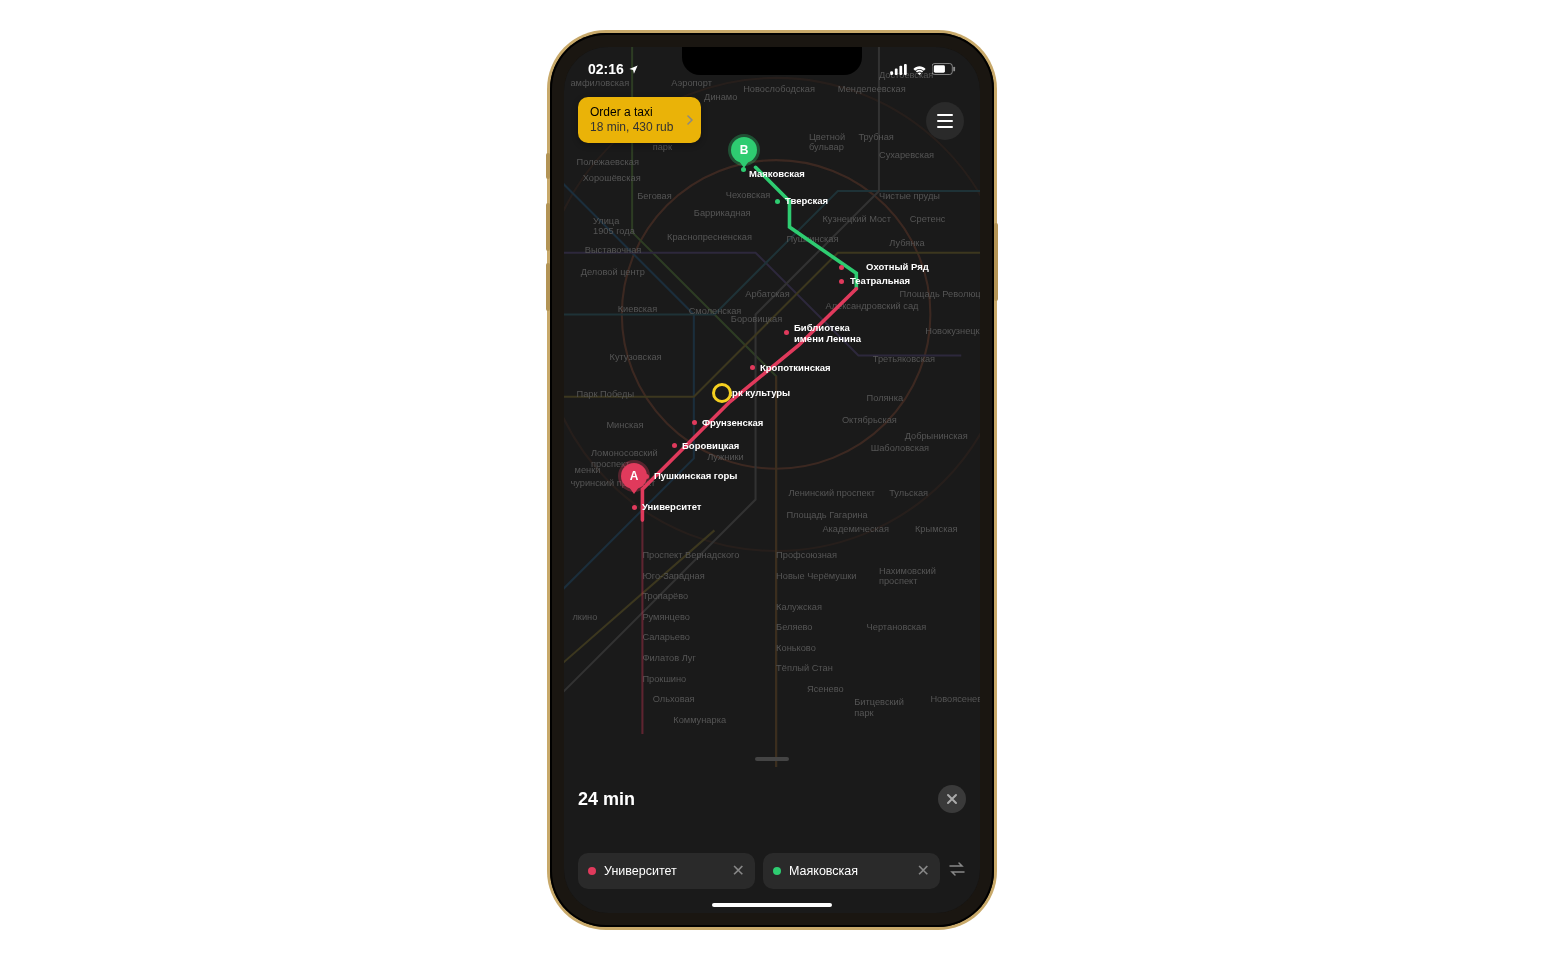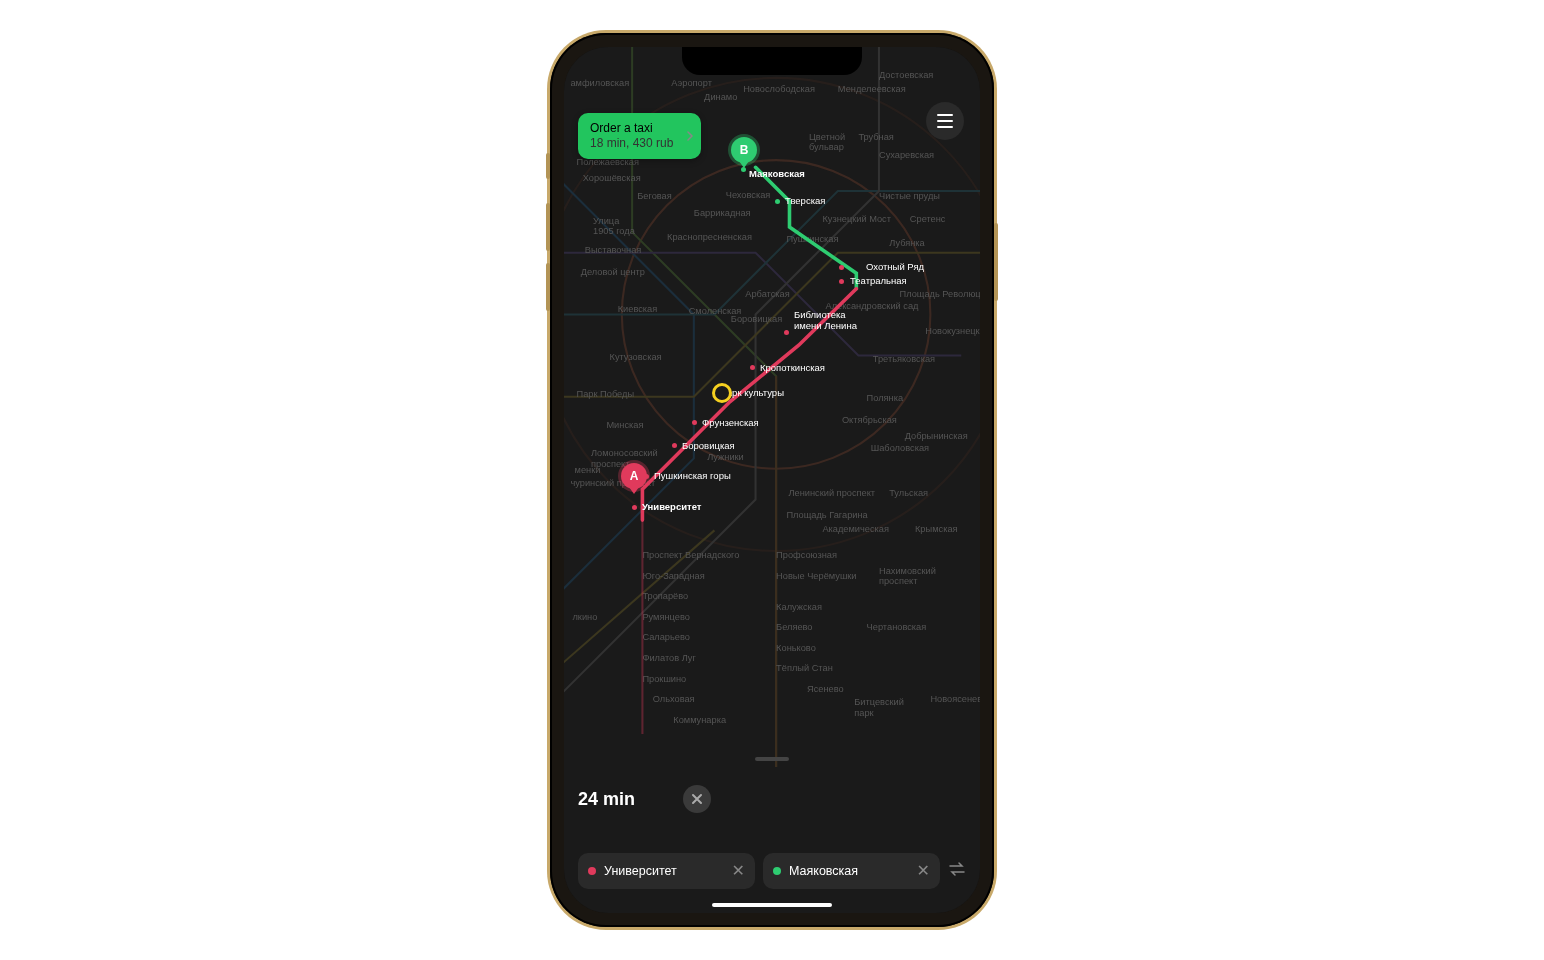--- a/index.html
+++ b/index.html
@@ -27,74 +27,98 @@
     position:absolute;top:8px;left:0;right:0;height:28px;z-index:55;
     display:flex;justify-content:space-between;align-items:center;
     padding:0 24px;color:#fff;font-size:14px;font-weight:600;
   }
   .status-left{display:flex;align-items:center;gap:4px;}
   .status-right{display:flex;align-items:center;gap:5px;}
   .map{position:absolute;inset:0;background:#1a1a1a;}
   .map svg{position:absolute;inset:0;width:100%;height:100%;}
   .dim text{fill:#555;font-size:9px;}
   .taxi-card{
-    position:absolute;top:66px;left:14px;background:#22c55e;color:#000;
+    position:absolute;top:50px;left:14px;background:#eab308;color:#000;
     border-radius:10px;padding:8px 28px 8px 12px;box-shadow:0 2px 6px rgba(0,0,0,.3);
     font-size:12px;line-height:1.25;z-index:40;cursor:pointer;
   }
   .taxi-card .chev{position:absolute;right:8px;top:50%;transform:translateY(-50%);}
   .menu-btn{
     position:absolute;top:55px;right:16px;width:38px;height:38px;border-radius:50%;
     background:#2a2a2a;z-index:40;display:flex;align-items:center;justify-content:center;
     cursor:pointer;flex-direction:column;gap:4px;
   }
   .menu-btn span{width:16px;height:2px;background:#fff;border-radius:1px;}
   .sheet{
     position:absolute;left:0;right:0;bottom:0;border-radius:14px 14px 0 0;
     padding:14px 14px 24px;z-index:45;
   }
   .sheet .grabber{width:34px;height:4px;background:#444;border-radius:2px;margin:0 auto 10px;position:absolute;top:-14px;left:50%;transform:translateX(-50%);}
-  .sheet-head{display:flex;justify-content:flex-start;align-items:center;margin-bottom:40px;gap:48px;}
+  .sheet-head{display:flex;justify-content:space-between;align-items:center;margin-bottom:40px;gap:48px;}
   .sheet-head .dur{color:#fff;font-size:18px;font-weight:600;}
   .close-circle{width:28px;height:28px;border-radius:50%;background:#3a3a3a;display:flex;align-items:center;justify-content:center;cursor:pointer;}
   .close-circle svg{display:block;}
   .stations{display:flex;gap:8px;align-items:center;}
   .station-chip{
     flex:1;background:#2a2a2a;border-radius:10px;padding:10px 10px;
     display:flex;align-items:center;gap:8px;color:#fff;font-size:12.5px;cursor:pointer;
     position:relative;
   }
   .station-chip .dot{width:8px;height:8px;border-radius:50%;}
   .station-chip .x{margin-left:auto;color:#888;font-size:16px;line-height:1;}
   .swap{color:#888;cursor:pointer;}
   .home-ind{position:absolute;bottom:6px;left:50%;transform:translateX(-50%);width:120px;height:4px;background:#fff;border-radius:3px;z-index:60;}
   .pin{position:absolute;width:26px;height:26px;border-radius:50%;display:flex;align-items:center;justify-content:center;color:#fff;font-size:12px;font-weight:700;z-index:30;}
   .pin .tail{position:absolute;bottom:-5px;left:50%;transform:translateX(-50%);width:0;height:0;border-left:5px solid transparent;border-right:5px solid transparent;}
   .pin.a{background:#e03a5c;box-shadow:0 0 0 3px rgba(224,58,92,.3);}
   .pin.a .tail{border-top:7px solid #e03a5c;}
   .pin.b{background:#2ecc71;box-shadow:0 0 0 3px rgba(46,204,113,.3);}
   .pin.b .tail{border-top:7px solid #2ecc71;}
   .ring{position:absolute;width:14px;height:14px;border:3px solid #f5d020;border-radius:50%;background:#1a1a1a;z-index:28;}
-  .stn-lbl{position:absolute;color:#fff;font-size:9.5px;font-weight:400;z-index:25;white-space:nowrap;}
+  .stn-lbl{position:absolute;color:#fff;font-size:9.5px;font-weight:700;z-index:25;white-space:nowrap;}
   .rdot{position:absolute;width:5px;height:5px;background:#e03a5c;border-radius:50%;z-index:26;}
   .gdot{position:absolute;width:5px;height:5px;background:#2ecc71;border-radius:50%;z-index:26;}
 </style>
 </head>
 <body>
 
 <div class="stage">
   <div class="phone">
     <div class="side-btn mute"></div>
     <div class="side-btn vol1"></div>
     <div class="side-btn vol2"></div>
     <div class="side-btn pwr"></div>
 
     <div class="screen">
       <div class="notch"></div>
 
+      <div class="status-bar">
+        <div class="status-left">
+          <span>02:16</span>
+          <svg width="11" height="11" viewBox="0 0 24 24" fill="#fff">
+              <path d="M3 11l18-8-8 18-2-8z"></path>
+            </svg>
+        </div>
+        <div class="status-right">
+          <svg width="17" height="11" viewBox="0 0 18 12" fill="#fff">
+              <rect x="0" y="8" width="3" height="4" rx="1"></rect>
+              <rect x="5" y="5" width="3" height="7" rx="1"></rect>
+              <rect x="10" y="2" width="3" height="10" rx="1"></rect>
+              <rect x="15" y="0" width="3" height="12" rx="1"></rect>
+            </svg>
+          <svg width="15" height="11" viewBox="0 0 24 18" fill="#fff">
+              <path d="M12 18l-3-3c1.7-1.7 4.3-1.7 6 0zM5 11l-3-3c5.5-5.5 14.5-5.5 20 0l-3 3c-3.9-3.9-10.1-3.9-14 0zm3 3l-2-2c3.3-3.3 8.7-3.3 12 0l-2 2c-2.2-2.2-5.8-2.2-8 0z"></path>
+            </svg>
+          <svg width="24" height="12" viewBox="0 0 26 12">
+              <rect x="0" y="0" width="22" height="12" rx="3" fill="none" stroke="#fff" stroke-width="1" opacity=".5"></rect>
+              <rect x="2" y="2" width="12" height="8" rx="1.5" fill="#fff"></rect>
+              <rect x="23" y="3.5" width="2" height="5" rx="1" fill="#fff" opacity=".5"></rect>
+            </svg>
+        </div>
+      </div>
 
       <div class="map">
 
         <svg viewBox="0 0 392 842">
           <g stroke-width="2" fill="none" opacity="0.3">
             <circle cx="200" cy="260" r="150" stroke="#8b4a32"></circle>
             <circle cx="200" cy="260" r="230" stroke="#6b3a24" opacity="0.5"></circle>
             <path d="M-20 120 L120 260 L120 400 L-20 540" stroke="#1e5c8a"></path>
             <path d="M60 -20 L60 180 L200 320 L200 700" stroke="#5a8a3a"></path>
             <path d="M-20 200 L180 200 L280 300 L380 300" stroke="#5a4a8a"></path>
@@ -211,21 +235,21 @@
 
         <div class="rdot" style="left:128px;top:373px"></div>
         <div class="stn-lbl" style="left:138px;top:370px">Фрунзенская</div>
 
         <div class="stn-lbl" style="left:156px;top:340px">Парк культуры</div>
 
         <div class="rdot" style="left:186px;top:318px"></div>
         <div class="stn-lbl" style="left:196px;top:315px">Кропоткинская</div>
 
         <div class="rdot" style="left:220px;top:283px"></div>
-        <div class="stn-lbl" style="left:230px;top:262px;white-space:pre">Библиотека
+        <div class="stn-lbl" style="left:230px;top:275px;white-space:pre">Библиотека
 имени Ленина</div>
 
         <div class="rdot" style="left:275px;top:218px"></div>
         <div class="stn-lbl" style="left:302px;top:214px">Охотный Ряд</div>
         <div class="rdot" style="left:275px;top:232px"></div>
         <div class="stn-lbl" style="left:286px;top:228px">Театральная</div>
 
         <div class="gdot" style="left:211px;top:152px"></div>
         <div class="stn-lbl" style="left:221px;top:148px">Тверская</div>
 

